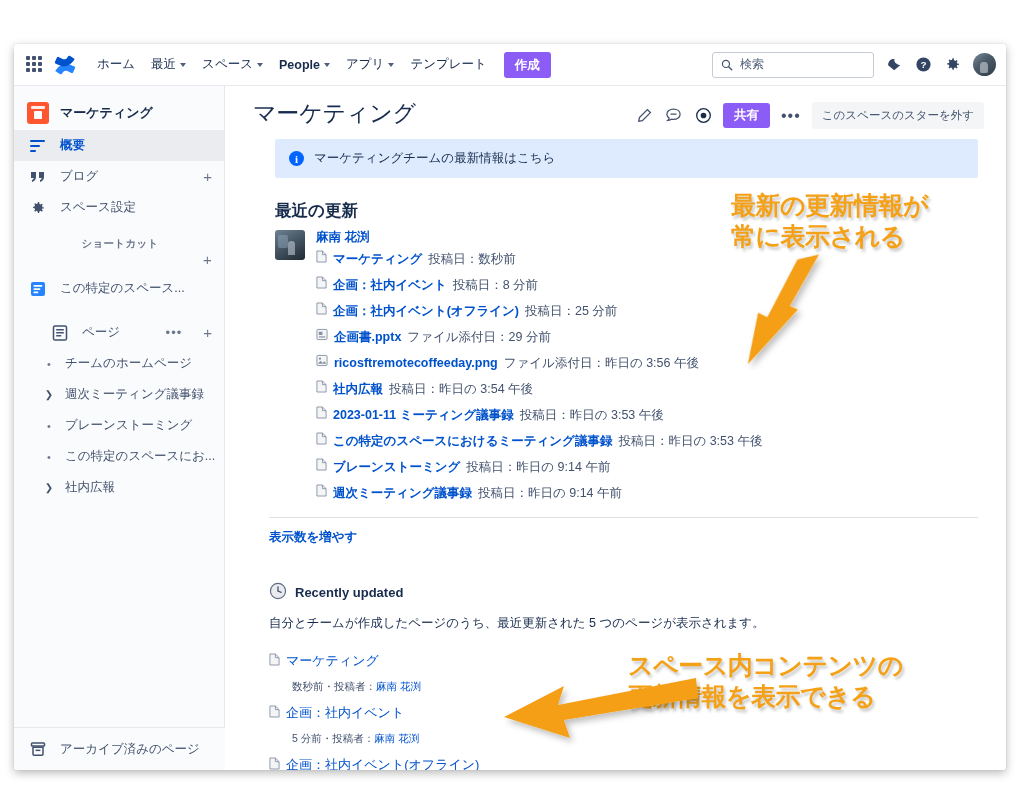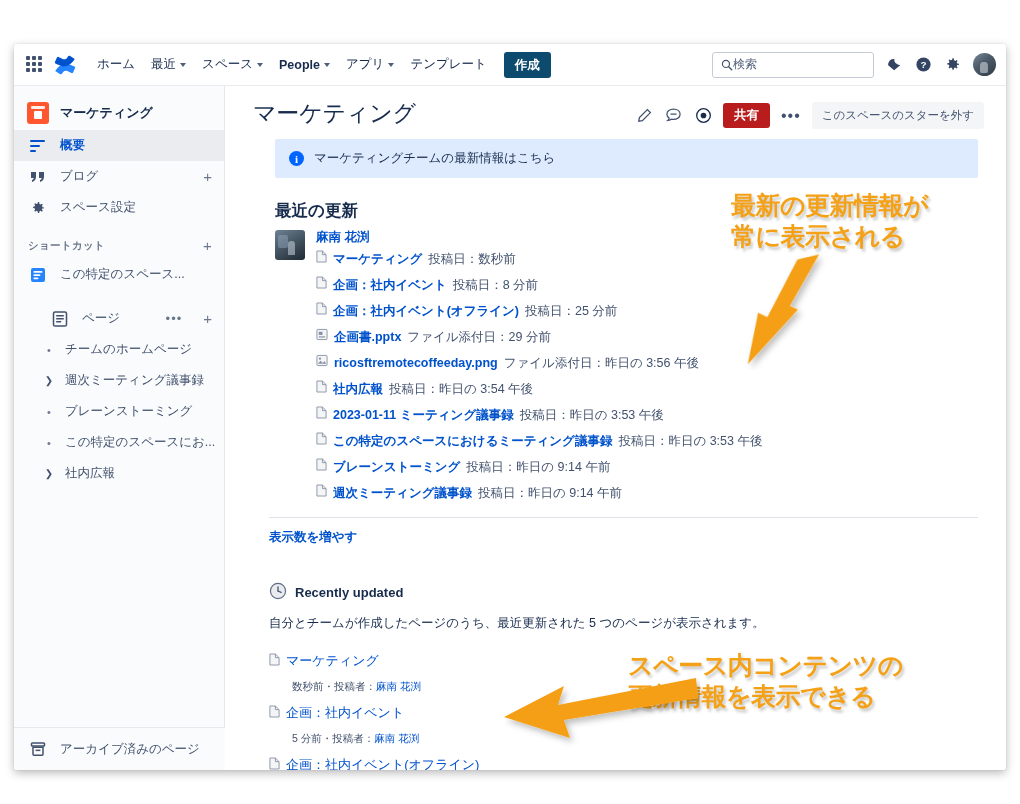--- a/index.html
+++ b/index.html
@@ -62,36 +62,36 @@
   .nav-item.bold { font-weight: 600; }
   .caret {
     width: 0; height: 0;
     border-left: 3.5px solid transparent;
     border-right: 3.5px solid transparent;
     border-top: 4px solid #505f79;
     display: inline-block;
     margin-left: 1px;
   }
   .create-btn {
-    background: #0c4a6e; color: #fff;
+    background: #8b5cf6; color: #fff;
     font-size: 12.5px; font-weight: 600;
     padding: 5px 11px; border-radius: 3px;
     margin-left: 8px; cursor: pointer;
     border: none; line-height: 16px;
   }
   .topnav-right {
     margin-left: auto;
     display: flex; align-items: center; gap: 12px;
   }
   .searchbox {
     width: 162px; height: 26px;
     border: 1px solid #c5cbd6;
     border-radius: 3px;
     display: flex; align-items: center;
-    padding: 0 8px; 
+    padding: 0 8px; gap: 7px;
     background: #fff;
     cursor: text;
   }
   .searchbox .ph { font-size: 12px; color: #505f79; }
   .icon-btn { cursor: pointer; display: flex; align-items: center; justify-content: center; }
   .avatar-top {
     width: 23px; height: 23px; border-radius: 50%;
     background: linear-gradient(140deg,#7a8b9a 0%,#4e5d6b 40%,#2e3a45 100%);
     position: relative; overflow: hidden;
     cursor: pointer;
@@ -150,21 +150,21 @@
   .s-item.active { background: #ebecf0; color: #0052cc; font-weight: 600; }
   .s-item .plus {
     margin-left: auto; color: #6b778c; font-size: 15px; line-height: 1;
     font-weight: 300;
   }
   .s-icon { width: 19px; display:flex; align-items:center; justify-content:center; flex: 0 0 19px;}
   .section-label {
     font-size: 10.5px; font-weight: 700; color: #6b778c;
     letter-spacing: .3px;
     padding: 14px 12px 5px 14px;
-    display: flex; align-items: center;
+    display: flex; align-items: center; flex-direction: column;
   }
   .section-label .plus { margin-left:auto; font-weight:300; font-size:15px; color:#6b778c; cursor:pointer;}
   .tree-item {
     display: flex; align-items: center;
     height: 31px;
     padding-left: 30px; gap: 11px;
     font-size: 12.5px; color: #42526e;
     cursor: pointer;
   }
   .tree-bullet { color:#6b778c; font-size: 11px; width: 10px; display:inline-block; text-align:center;}
@@ -191,21 +191,21 @@
     font-size: 23px; color: #172b4d; font-weight: 400;
     line-height: 30px; margin: 0;
     letter-spacing: -0.2px;
   }
   .header-actions {
     margin-left: auto; display: flex; align-items: center; gap: 8px;
     padding-top: 4px;
   }
   .hdr-ic { width: 22px; height: 22px; display:flex; align-items:center; justify-content:center; cursor:pointer;}
   .share-btn {
-    background: #b91c1c; color: #fff; font-size: 12.5px; font-weight: 600;
+    background: #8b5cf6; color: #fff; font-size: 12.5px; font-weight: 600;
     padding: 4px 11px; border-radius: 3px; cursor: pointer; border: none;
   }
   .dots { font-size: 16px; color: #42526e; letter-spacing:1px; cursor: pointer; padding: 0 3px; line-height: 10px;}
   .star-btn {
     background: #f4f5f7; color: #42526e; font-size: 11.5px;
     padding: 6px 10px; border-radius: 3px; cursor: pointer;
     white-space: nowrap;
   }
 
   .content-scroll {

